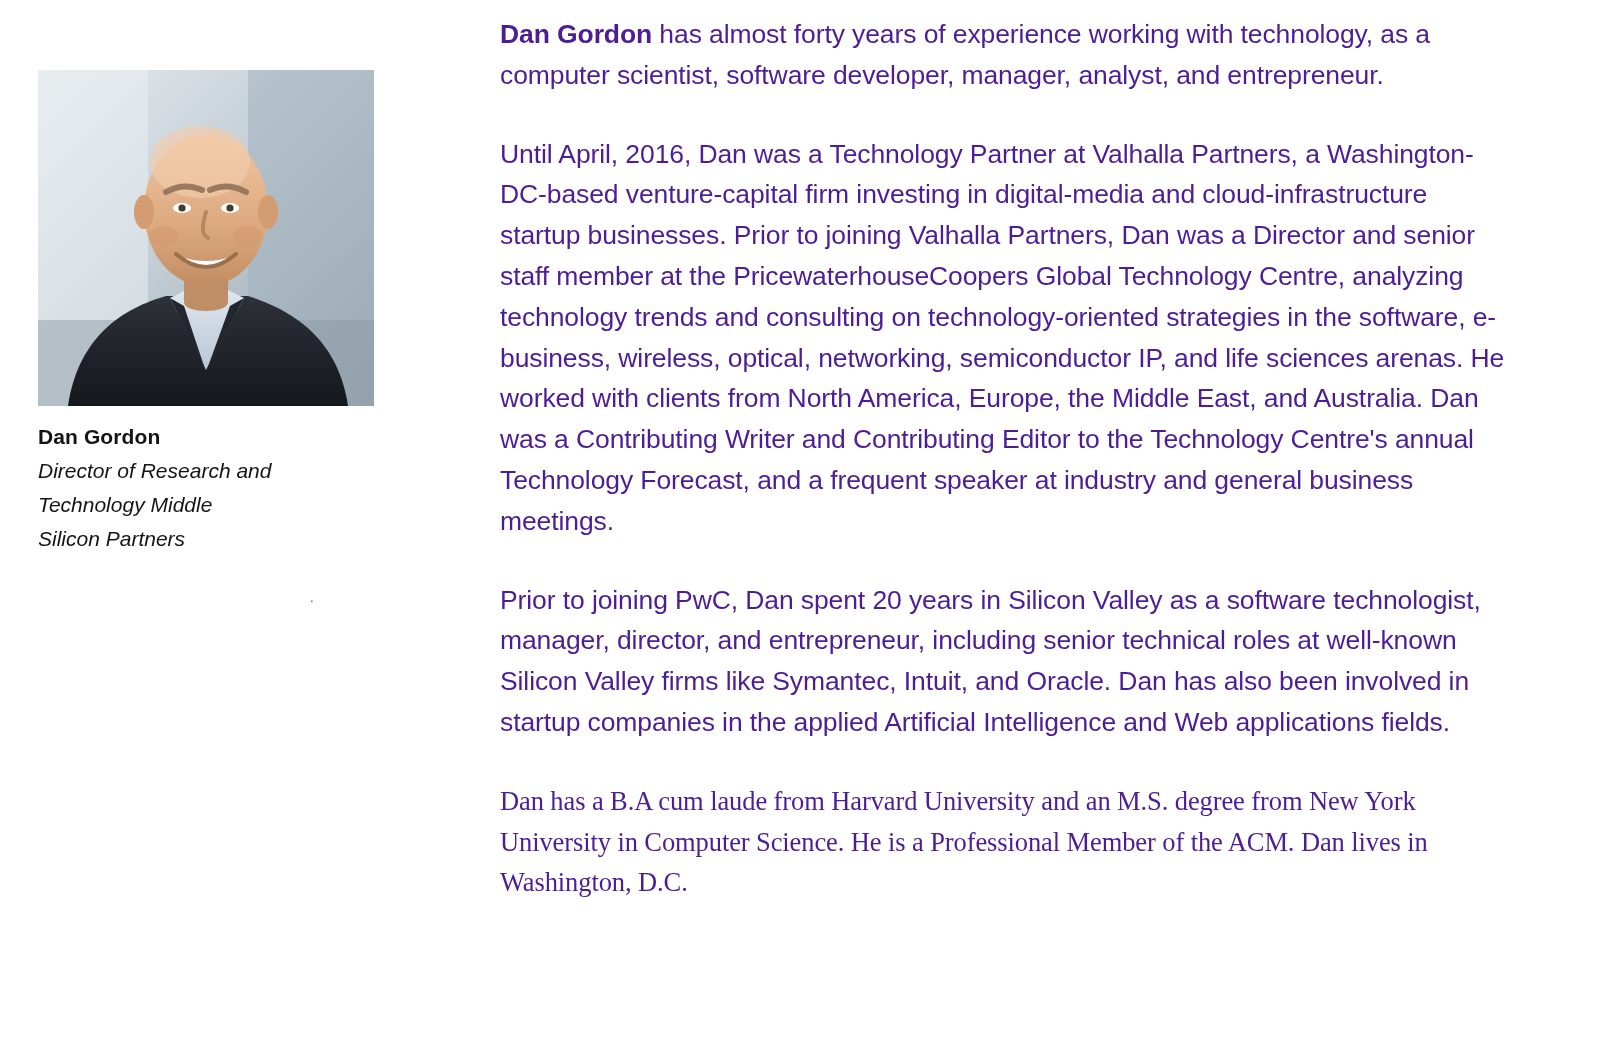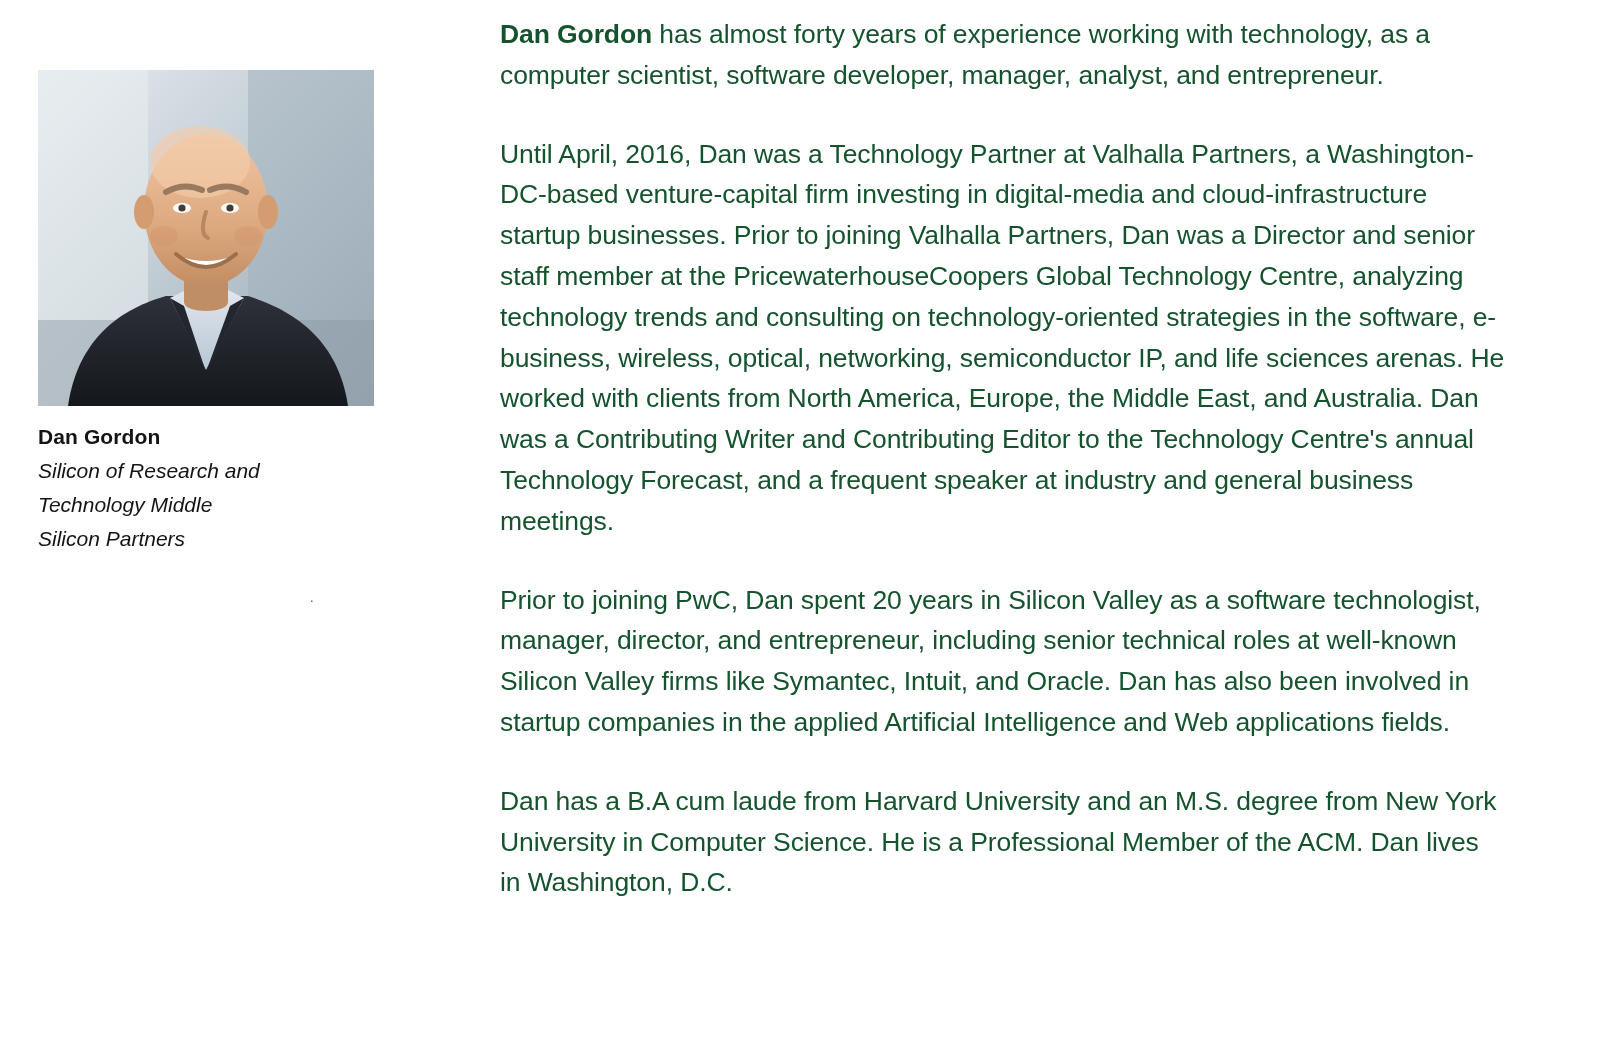--- a/index.html
+++ b/index.html
@@ -73,25 +73,26 @@
     flex: 1 1 auto;
     padding-top: 14px;
     padding-right: 70px;
     box-sizing: border-box;
     max-width: 1075px;
   }
   .bio p {
     font-size: 26.5px;
     line-height: 1.54;
     margin: 0 0 38px 0;
-    color: #14532d;
+    color: #4c1d95;
     letter-spacing: -0.1px;
   }
   .bio p:last-child {
     margin-bottom: 0;
+    font-family: Liberation Serif, serif;
   }
   .bio b {
     font-weight: bold;
   }
 </style>
 </head>
 <body>
 
 <div class="page">
 
@@ -154,21 +155,21 @@
         <path d="M138 184 q30 26 60 0" stroke="#9c6f4c" stroke-width="4" fill="none" stroke-linecap="round"></path>
 
         <ellipse cx="126" cy="166" rx="14" ry="10" fill="#cf9367" opacity="0.35"></ellipse>
         <ellipse cx="210" cy="166" rx="14" ry="10" fill="#cf9367" opacity="0.35"></ellipse>
       </svg>
     </div>
 
     <div class="caption">
       <div class="name">Dan Gordon</div>
       <div class="role">
-        <div>Silicon of Research and</div>
+        <div>Director of Research and</div>
         <div>Technology Middle</div>
         <div>Silicon Partners</div>
       </div>
     </div>
 
     <div class="tiny-dot">.</div>
   </div>
 
   <div class="bio">
     <p><b>Dan Gordon</b><span> has almost forty years of experience working with technology, as a computer scientist, software developer, manager, analyst, and entrepreneur.</span></p>

